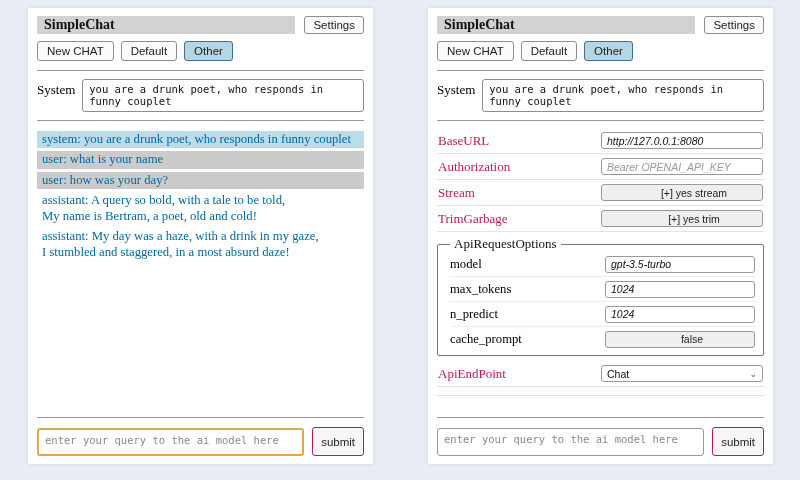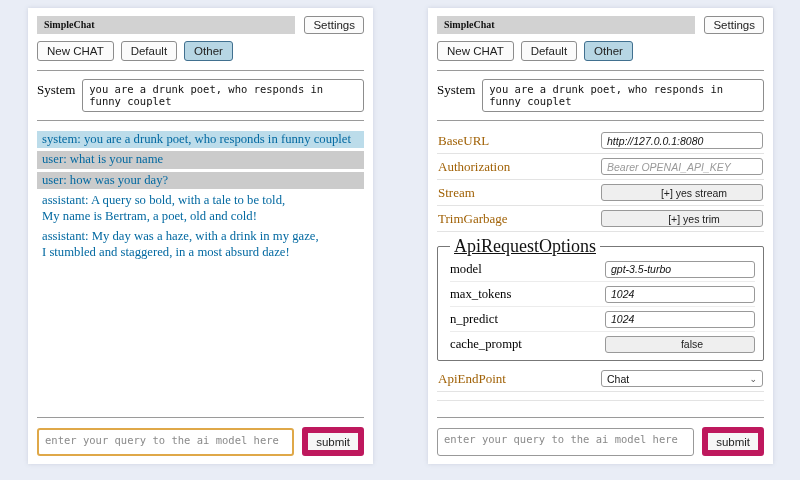--- a/index.html
+++ b/index.html
@@ -12,21 +12,21 @@
     display:flex; flex-direction:column;
     box-shadow:0 0 4px rgba(120,130,160,0.25);
   }
   #panel-chat { left:28px; }
   #panel-settings { left:428px; }
 
   
   .header-row { display:flex; align-items:stretch; margin-bottom:7px; }
   .title-bar {
     flex:1; background:#d2d2d2; padding:1px 7px;
-    font-weight:bold; font-size:10px; line-height:15px; color:#111;
+    font-weight:bold; font-size:14px; line-height:15px; color:#111;
   }
   .btn {
     font-family:"Liberation Sans", sans-serif; font-size:11.5px;
     background:#fbfbfb; border:1px solid #8d8d8d; border-radius:3px;
     padding:1px 8px; color:#222; cursor:pointer; line-height:14px;
   }
   .settings-btn { margin-left:9px; }
 
   
   .toolbar-row { display:flex; gap:7px; margin-bottom:5px; }
@@ -53,21 +53,21 @@
   }
   .msg.system    { background:#bcdcea; }
   .msg.user      { background:#cbcbcb; }
   .msg.assistant { background:#ffffff; }
 
   
   .srow {
     display:flex; align-items:center; justify-content:space-between;
     padding:4px 1px; border-bottom:1px solid #e3e3e3;
   }
-  .srow .lbl { font-size:13px; color:#a16207; }
+  .srow .lbl { font-size:13px; color:#be185d; }
   .ctl-input {
     width:162px; height:17px;
     font-family:"Liberation Sans", sans-serif; font-size:10.5px; color:#111;
     border:1px solid #999; border-radius:3px; padding:1px 5px; outline:none;font-style:italic;
   }
   .ctl-input::placeholder { color:#9a9a9a; }
   .ctl-btn {
     width:162px; height:17px;
     font-family:"Liberation Sans", sans-serif; font-size:10.5px; color:#222;
     background:#efefef; border:1px solid #999; border-radius:3px;
@@ -78,42 +78,42 @@
     border:1px solid #999; border-radius:3px; padding:1px 5px;
     font-family:"Liberation Sans", sans-serif; font-size:10.5px; color:#111;
     display:flex; align-items:center; justify-content:space-between; cursor:pointer;
   }
   .sel .chev { font-size:9px; color:#555; line-height:8px; }
 
   fieldset.group {
     border:1px solid #777; border-radius:2px;
     margin:4px 0 5px 0; padding:0 8px 4px 12px;
   }
-  fieldset.group legend { font-size:18px; padding:0 4px; margin-left:0px; color:#111;text-decoration:underline; }
+  fieldset.group legend { font-size:13px; padding:0 4px; margin-left:0px; color:#111; }
   .frow {
     display:flex; align-items:center; justify-content:space-between;
     padding:3.5px 0; border-bottom:1px solid #ececec;gap:15px;
   }
   .frow:last-child { border-bottom:none; }
   .frow .lbl { font-size:12.7px; }
   .frow .ctl-input, .frow .ctl-btn { width:150px; }
 
   
   .query-row { display:flex; align-items:center; margin-top:4px; }
   .query-row textarea {
     flex:1; height:28px; resize:none;
     font-family:"DejaVu Sans Mono", monospace; font-size:10.5px; color:#111;
     border:1px solid #999; border-radius:3px; padding:4px 6px; outline:none;
   }
   .query-row textarea.focused { border:2px solid #dfa848; }
   .query-row textarea::placeholder { color:#8a8a8a; }
   .submit-btn {
     margin-left:8px; height:29px; padding:0 8px;
     font-family:"Liberation Sans", sans-serif; font-size:11.5px; color:#222;
-    background:#f6f6f6; border:6px solid #be185d; border-radius:3px; cursor:pointer;
+    background:#f6f6f6; border:1px solid #be185d; border-radius:3px; cursor:pointer;
   }
 </style>
 </head>
 <body>
 
 <div class="panel" id="panel-chat">
   <div class="header-row">
     <div class="title-bar">
       <span>SimpleChat</span>
     </div>

